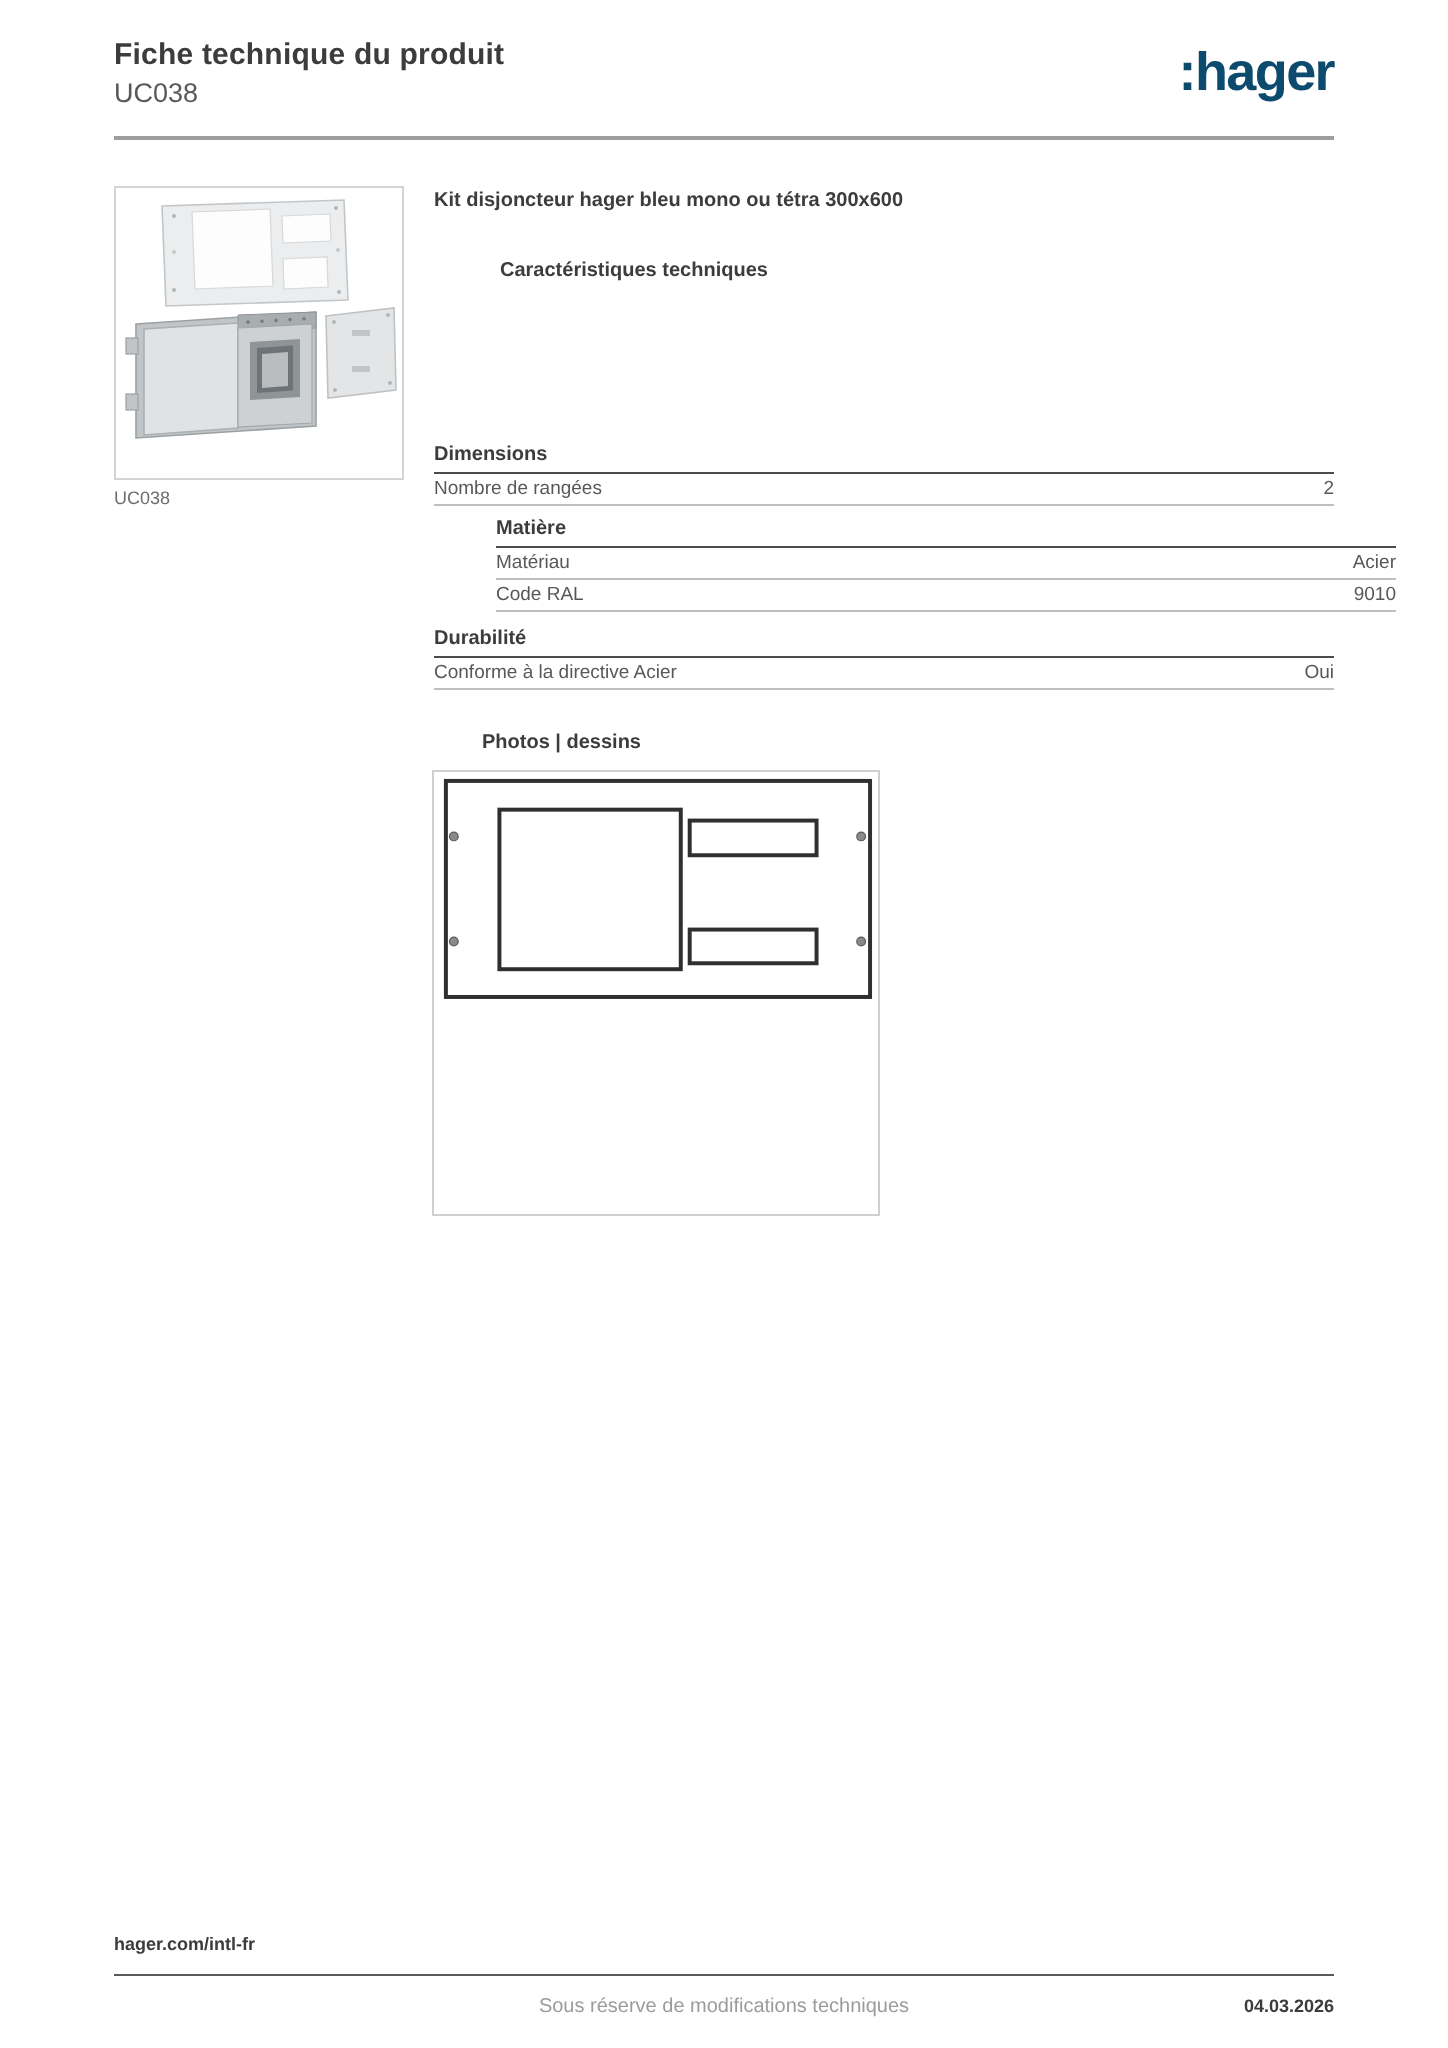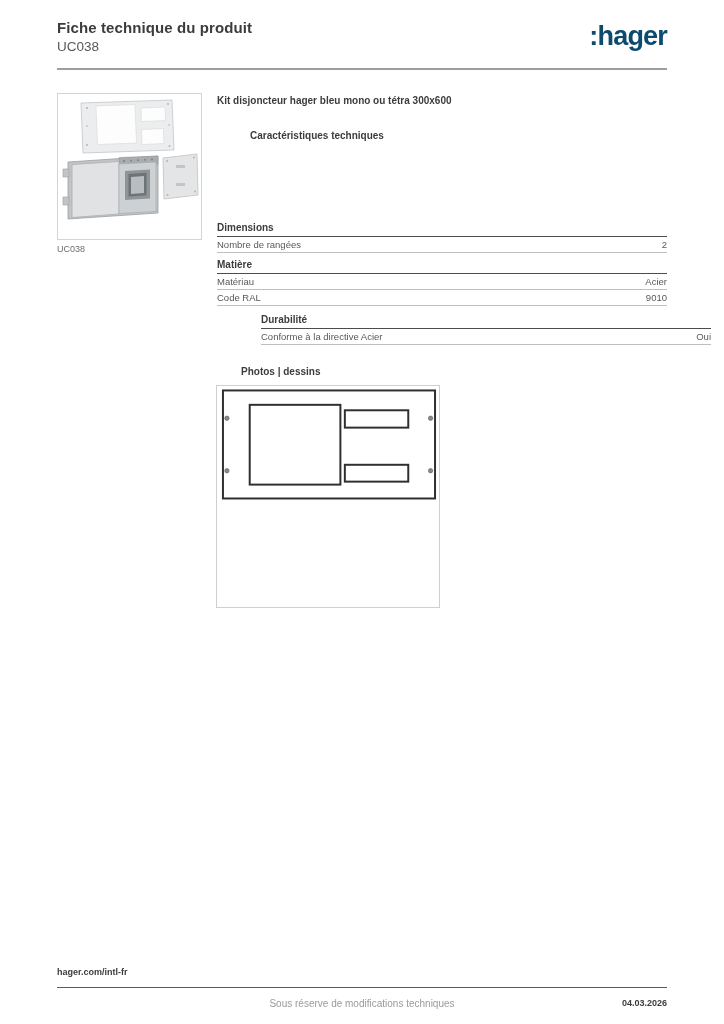--- a/index.html
+++ b/index.html
@@ -18,22 +18,22 @@
   .image-box svg { display:block; width:100%; height:100%; }
   .image-caption { position:absolute; left:57px; top:244px; font-size:9px; color:#6d6d6f; }
 
   
   .product-name { position:absolute; left:217px; top:95px; width:450px; font-size:10px; font-weight:bold; color:#3c3c3b; }
   .char-title { position:absolute; left:217px; top:130px; width:450px; font-size:10px; font-weight:bold; color:#3c3c3b;margin-left:33px; }
 
   .spec-section { position:absolute; left:217px; width:450px; }
   .sec-dimensions { top:152px; }
   .sec-equipement { top:222px; }
-  .sec-matiere   { top:259px; }
-  .sec-durabilite{ top:314px;margin-left:44px; }
+  .sec-matiere   { top:259px;margin-left:31px; }
+  .sec-durabilite{ top:314px; }
   .sec-title { font-size:10px; font-weight:bold; color:#3c3c3b; padding-bottom:3px; border-bottom:1px solid #4c4c4c; }
   .spec-row { display:flex; justify-content:space-between; align-items:center; height:15px; border-bottom:1px solid #bfbfbf; font-size:9.5px; color:#58585a; }
   .spec-row .val { text-align:right; white-space:nowrap; }
 
   
   .photos-title { position:absolute; left:217px; top:366px; font-size:10px; font-weight:bold; color:#3c3c3b;margin-left:24px; }
   .drawing-box { position:absolute; left:216px; top:385px; width:224px; height:223px; border:1px solid #cfcfcf; box-sizing:border-box; background:#fff; }
   .drawing-box svg { display:block; width:100%; height:100%; }
 
   

